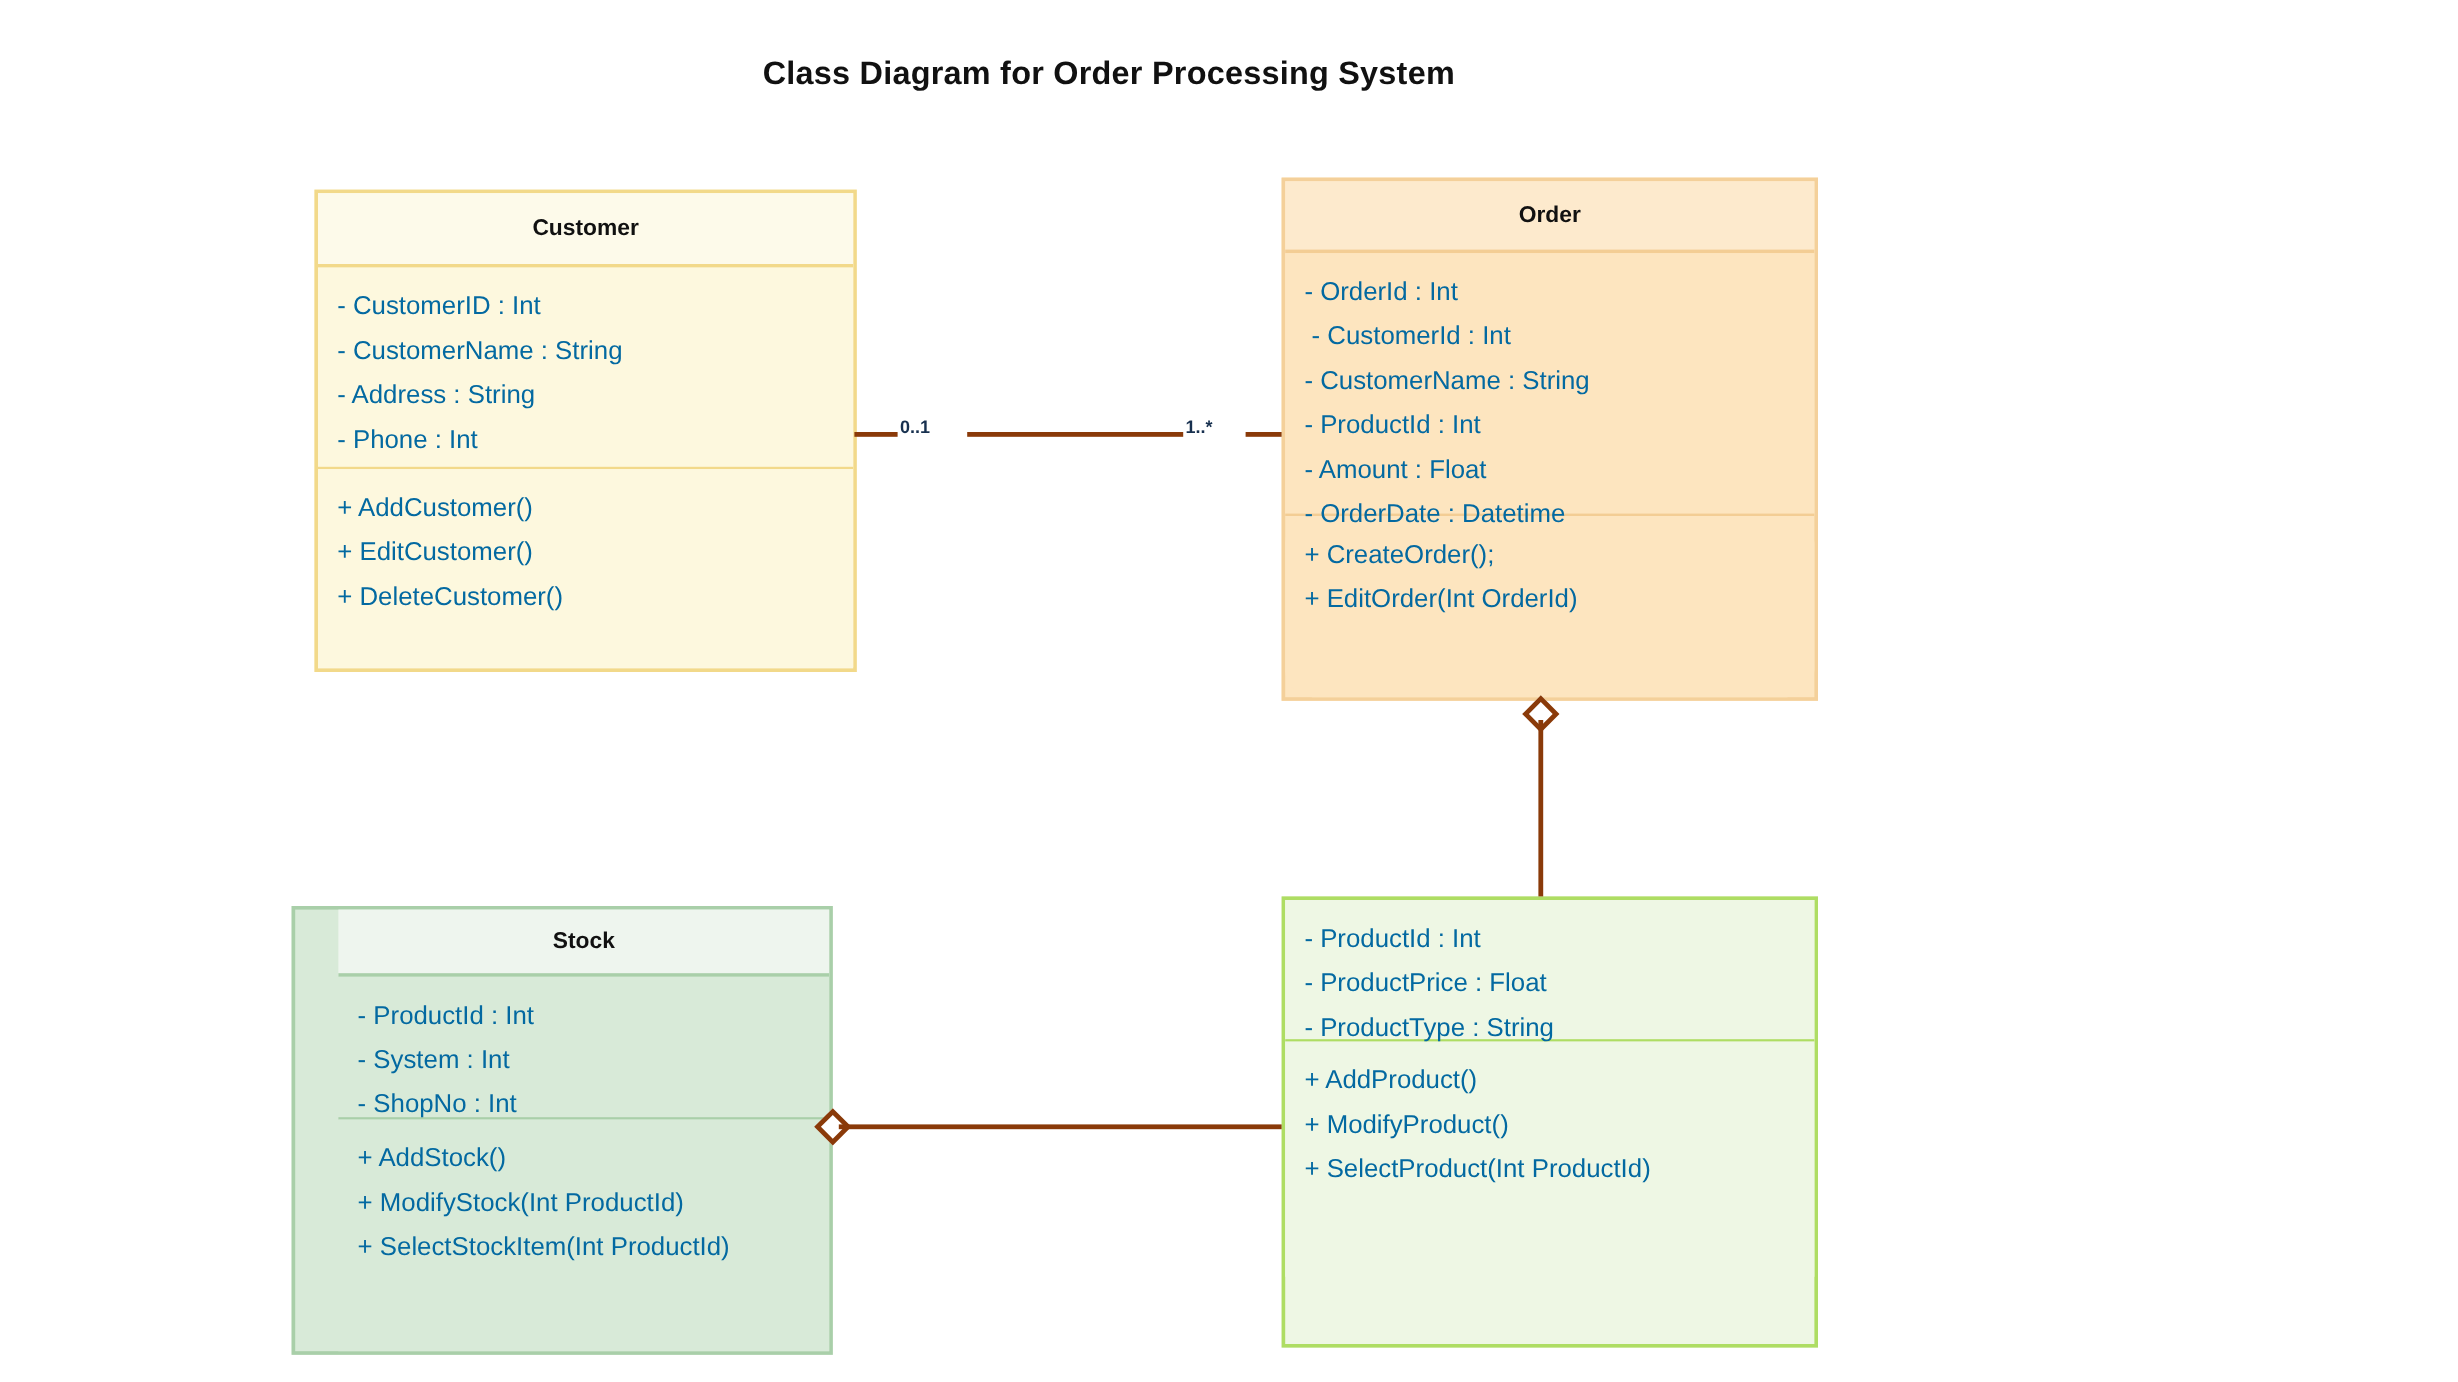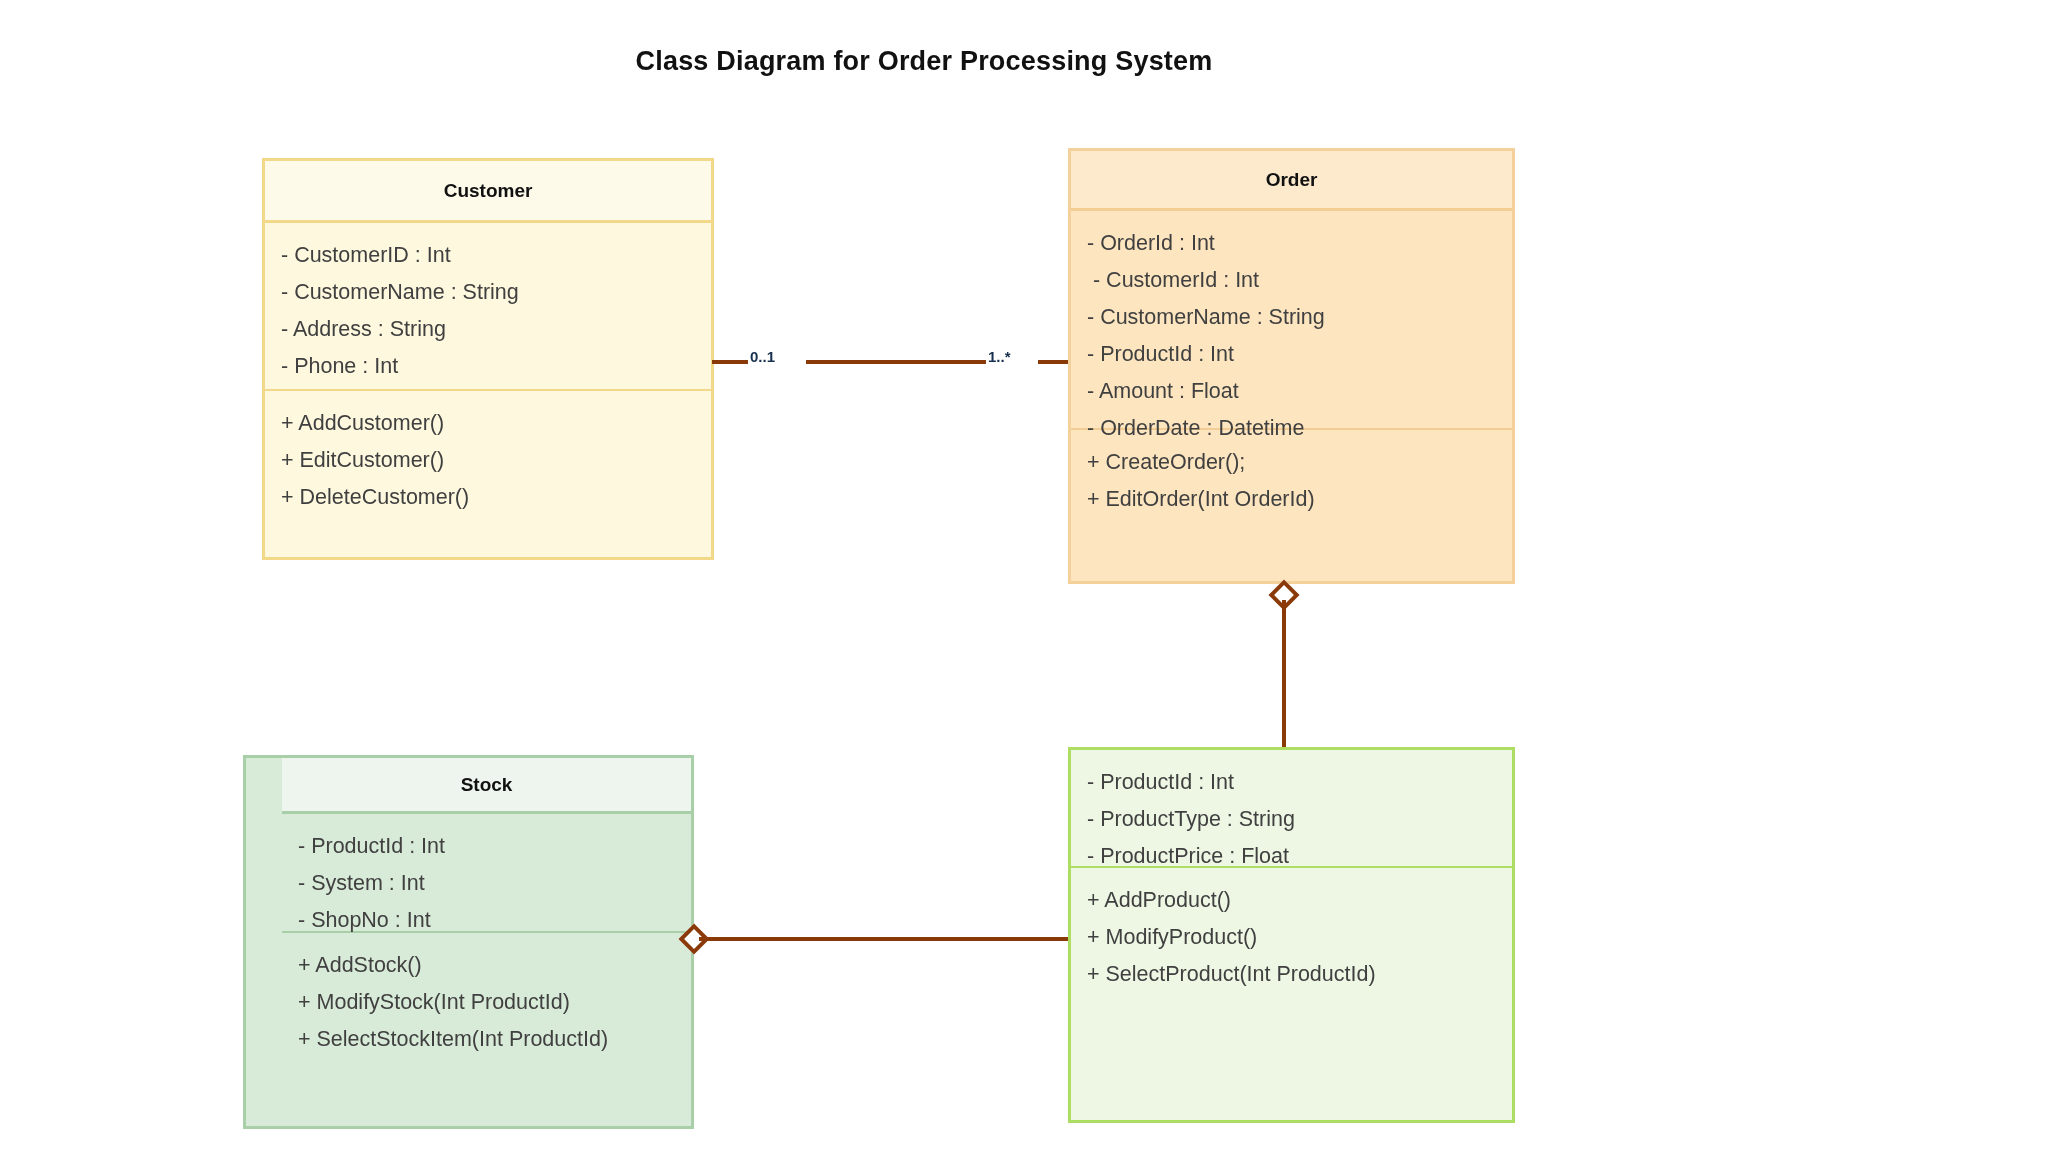--- a/index.html
+++ b/index.html
@@ -62,21 +62,21 @@
     padding: 14px 16px 10px 16px;
   }
   .uml-section.attrs {
     border-bottom-style: solid;
     border-bottom-width: 2px;
   }
   .uml-line {
     font-size: 21.5px;
     line-height: 37px;
     white-space: pre;
-    color: #404040;
+    color: #0369a1;
   }
 
   
   #class-customer {
     left: 262px; top: 158px;
     width: 452px; height: 402px;
     border-color: #f2d98a;
     background: #fdf8e0;
   }
   #class-customer .uml-header {
@@ -242,22 +242,22 @@
     <div class="uml-section ops">
       <div class="uml-line">+ AddStock()</div>
       <div class="uml-line">+ ModifyStock(Int ProductId)</div>
       <div class="uml-line">+ SelectStockItem(Int ProductId)</div>
     </div>
   </div>
 
   <div class="uml-class" id="class-product">
     <div class="uml-section attrs">
       <div class="uml-line">- ProductId : Int</div>
+      <div class="uml-line">- ProductPrice : Float</div>
       <div class="uml-line">- ProductType : String</div>
-      <div class="uml-line">- ProductPrice : Float</div>
     </div>
     <div class="uml-section ops">
       <div class="uml-line">+ AddProduct()</div>
       <div class="uml-line">+ ModifyProduct()</div>
       <div class="uml-line">+ SelectProduct(Int ProductId)</div>
     </div>
   </div>
 
   <div class="conn-line conn-h" style="left:712px; top:360px; width:36px;"></div>
   <div class="multiplicity" style="left:750px; top:348px;">0..1</div>

